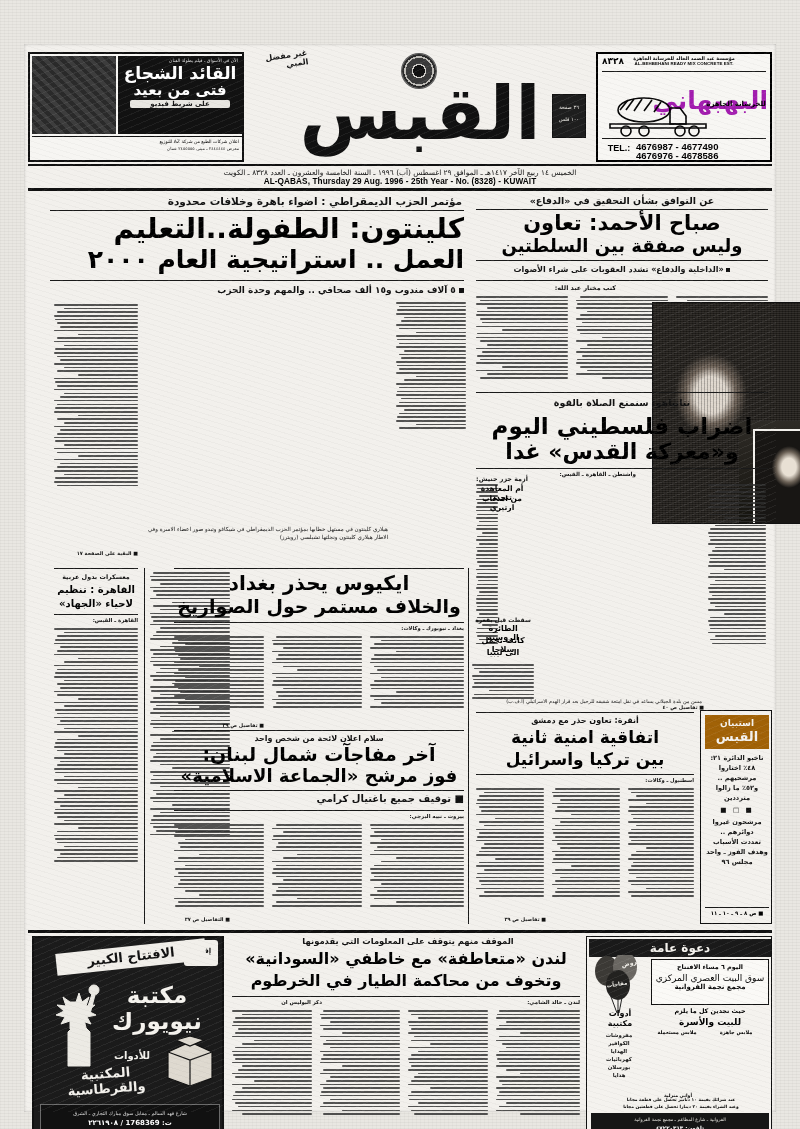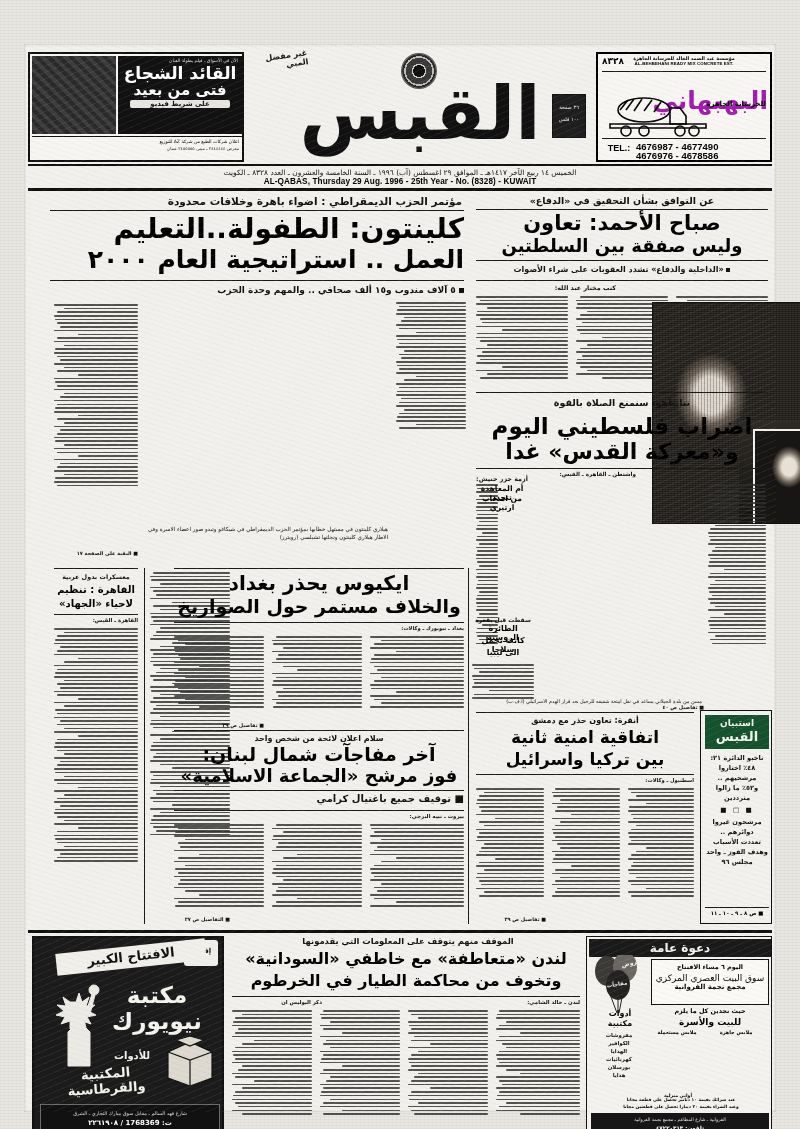--- a/index.html
+++ b/index.html
@@ -67,21 +67,21 @@
   .body.small .ln{height:1.6px;margin-bottom:2.1px;}
 
   
   .photo{background:#2b2b2b;position:relative;overflow:hidden;border:1px solid #111;}
   .ph-grain{position:absolute;inset:0;
     background-image:
       repeating-linear-gradient(0deg, rgba(255,255,255,.07) 0 1px, transparent 1px 2px),
       repeating-linear-gradient(90deg, rgba(0,0,0,.25) 0 1px, transparent 1px 3px);}
   .inset{position:absolute;border:2px solid #f2f0ec;}
 
-  .boxhdr{background:#14532d;color:#f4f2ee;font-weight:bold;text-align:center;}
+  .boxhdr{background:#a16207;color:#f4f2ee;font-weight:bold;text-align:center;}
   .sqbul{display:inline-block;width:5px;height:5px;background:#111;vertical-align:middle;}
   .vline{background:#1a1a1a;width:1px;}
   .hrline{background:#1a1a1a;height:1px;}
   .thick{height:3px;background:#111;}
 </style>
 </head>
 <body>
 
 <div id="page">
  <div class="sheet">

